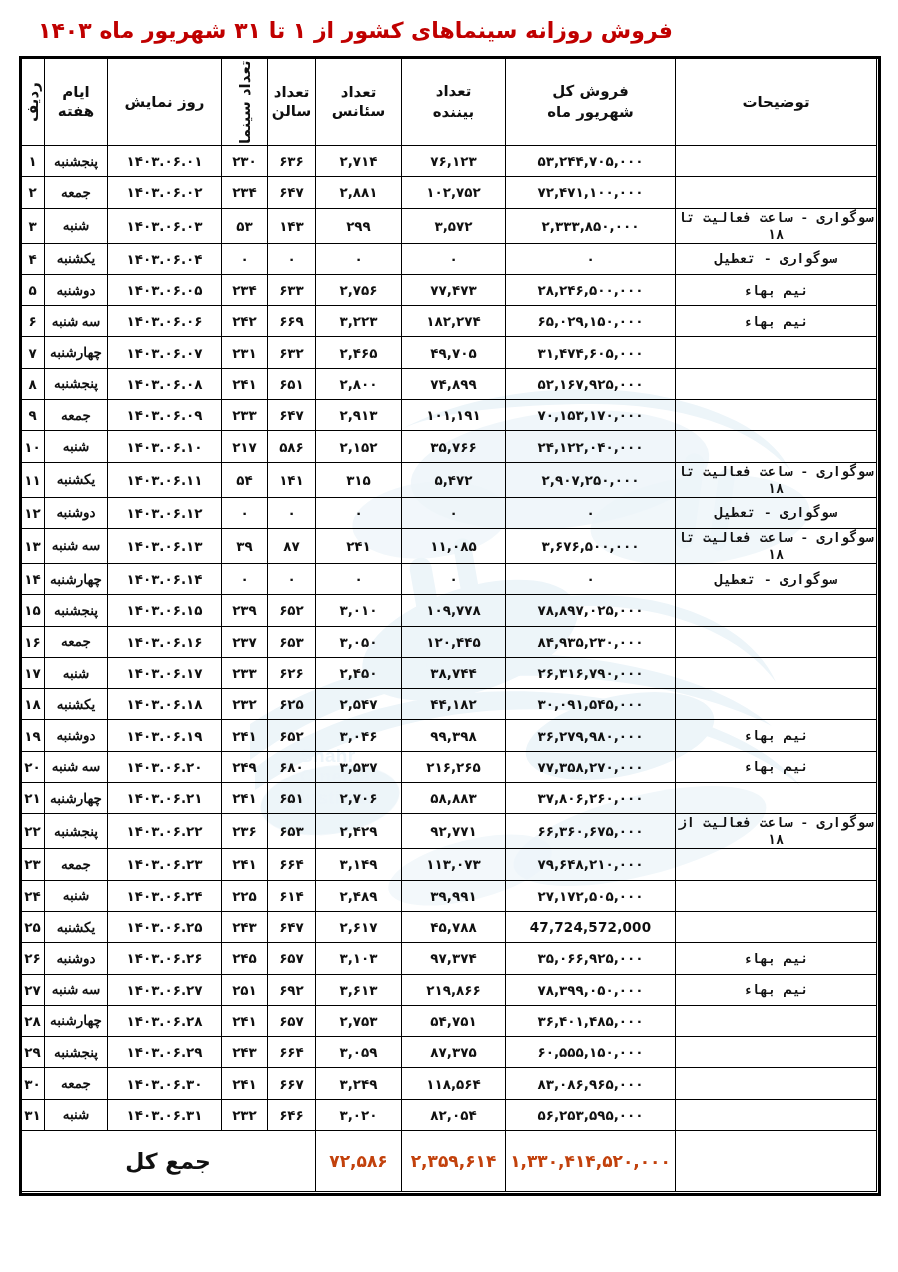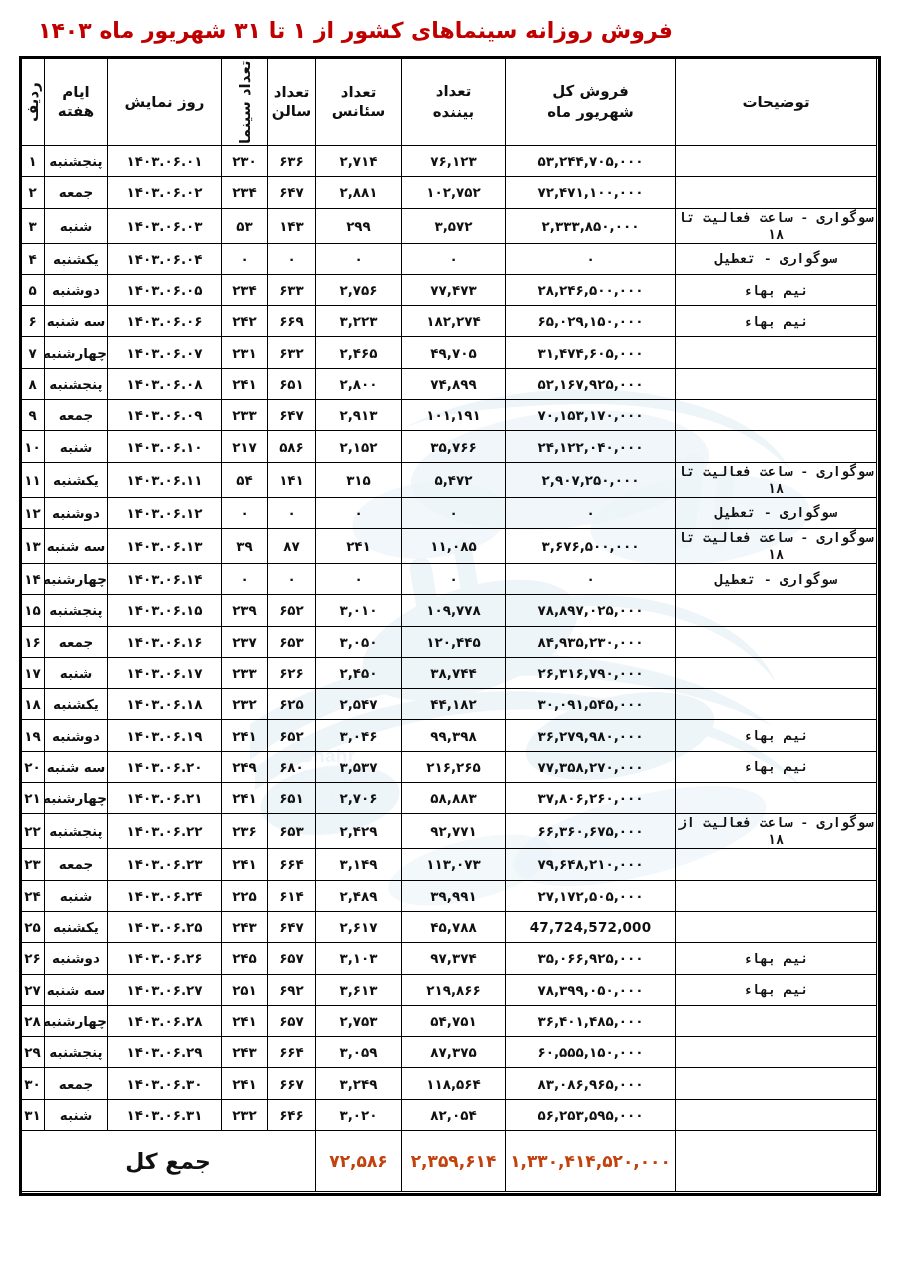--- a/index.html
+++ b/index.html
@@ -106,21 +106,21 @@
     font-size: 13px;
   }
 
   tbody tr { height: 31.3px; }
   td.c-note   { font-size: 13px; font-weight: bold; font-family: Liberation Mono, monospace; }
   td.c-money  { font-size: 14px; letter-spacing: .2px; }
   td.c-view   { font-size: 14px; }
   td.c-sess   { font-size: 14px; }
   td.c-hall, td.c-cine { font-size: 13.5px; }
   td.c-date   { font-size: 14px; letter-spacing: .3px; }
-  td.c-day    { font-size: 13.5px; }
+  td.c-day    { font-size: 13.5px; font-family: Liberation Serif, serif; }
   td.c-no     { font-size: 14px; }
 
   
   td.hl-green { background: #c9e8c8; color: #1d4d1d; }
   td.hl-pink  { background: #f9ccd4; color: #8d1d2b; }
 
   
   tr.total-row td {
     height: 60px;
     font-size: 17px;

